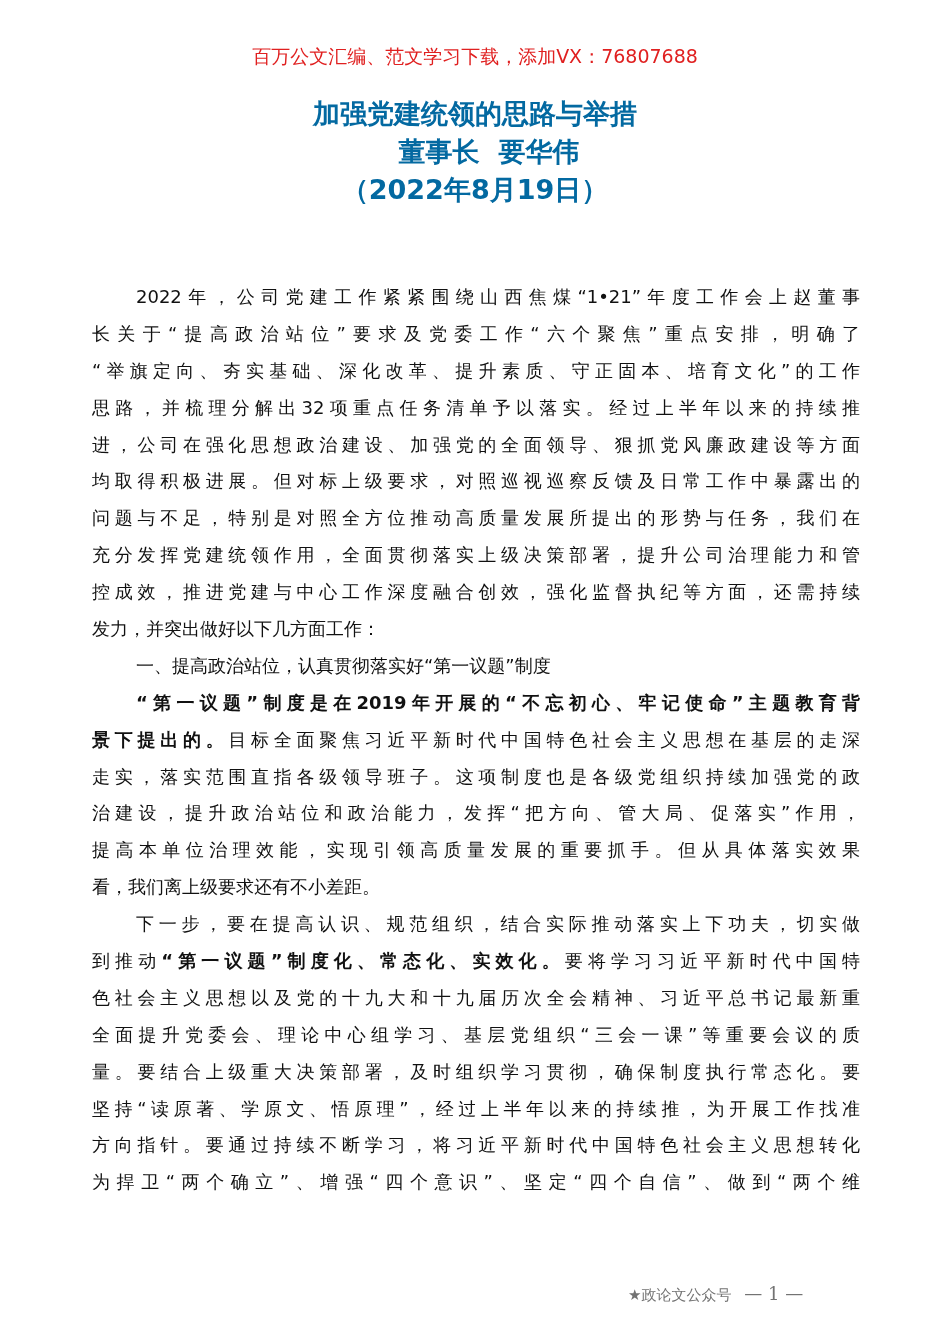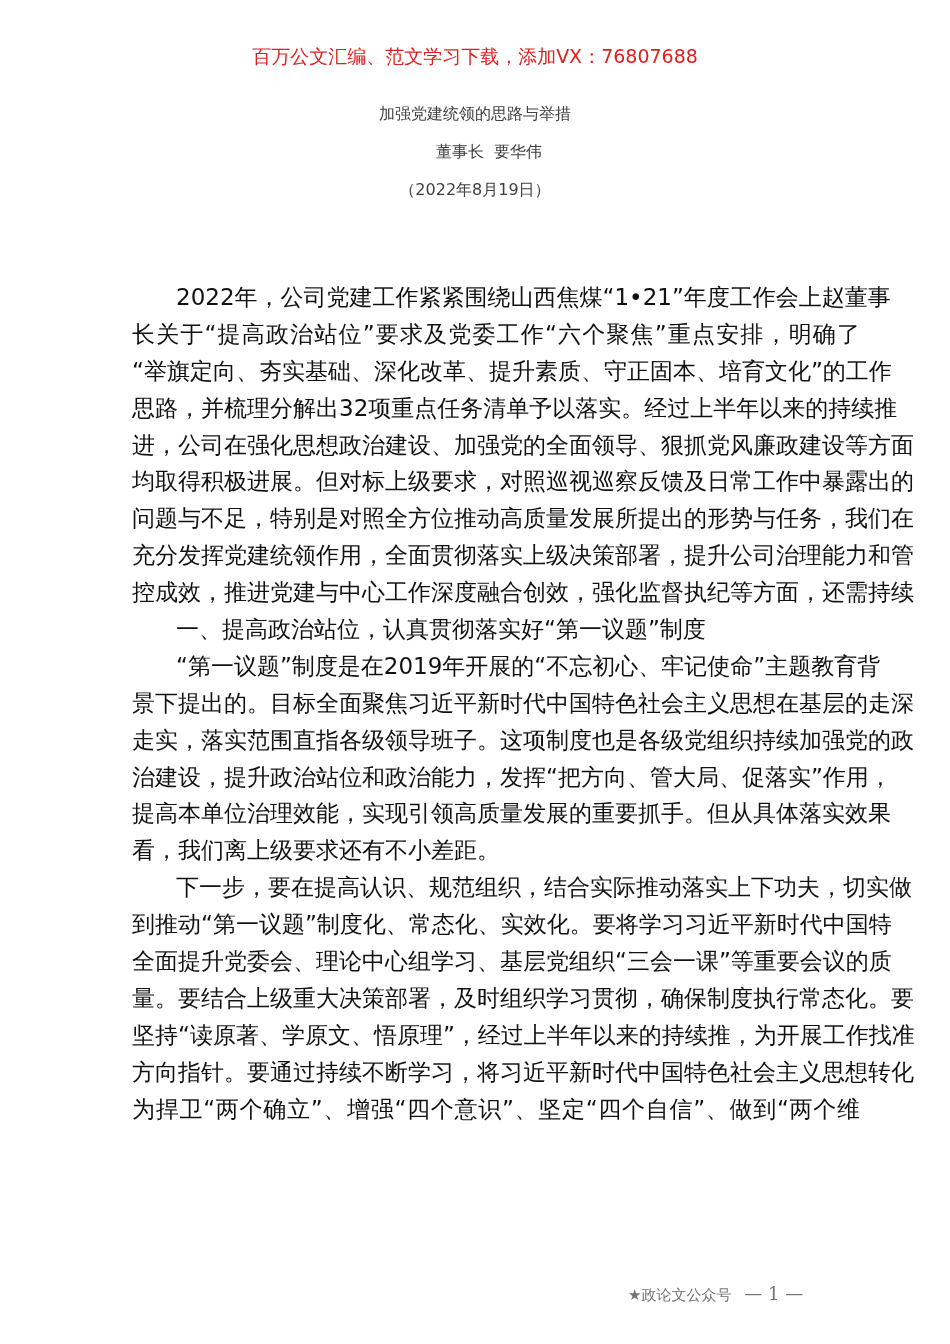--- a/index.html
+++ b/index.html
@@ -2,27 +2,27 @@
 <html><head>
 <meta charset="utf-8">
 <style>
   html, body { margin: 0; padding: 0; background: #ffffff; }
   body { width: 950px; height: 1344px; position: relative; overflow: hidden;
          font-family: "DejaVu Sans", "Liberation Sans", sans-serif; color: #111; }
   .page { position: absolute; left: 0; top: 0; width: 950px; height: 1057px; }
   .watermark { position: absolute; top: 44px; left: 0; width: 950px; text-align: center;
                color: #e02020; font-size: 19px; letter-spacing: 0px; }
   .title-block { position: absolute; top: 95px; left: 0; width: 950px; text-align: center; }
-  .title-line { font-size: 16px; height: 38px; line-height: 38px; color: #404040; }
+  .title-line { font-size: 27px; height: 38px; line-height: 38px; color: #0369a1; font-weight: bold; }
   .body { position: absolute; top: 279px; left: 92px; width: 768px; }
-  .line { height: 36.9px; line-height: 36.9px; font-size: 23px; white-space: nowrap;
-          text-align: justify; text-align-last: justify; overflow: visible; margin-left: 40px; }
+  .line { height: 36.9px; line-height: 36.9px; font-size: 18px; white-space: nowrap;
+          text-align: justify; text-align-last: justify; overflow: visible; }
   .line.last { text-align-last: left; }
   .indent { padding-left: 44px; }
-  b { font-weight: normal; }
+  b { font-weight: bold; }
   .footer { position: absolute; top: 1283px; left: 628px; font-size: 15px; color: #737373;
             white-space: nowrap; }
   .footer .pg { font-family: "DejaVu Serif", "Liberation Serif", serif; font-size: 18px; margin-left: 8px; }
 </style>
 </head>
 <body>
 
 <div class="page">
 
   <div class="watermark">百万公文汇编、范文学习下载，添加VX：76807688</div>
@@ -37,32 +37,34 @@
 
     <div class="line indent">2022年，公司党建工作紧紧围绕山西焦煤“1•21”年度工作会上赵董事</div>
     <div class="line">长关于“提高政治站位”要求及党委工作“六个聚焦”重点安排，明确了</div>
     <div class="line">“举旗定向、夯实基础、深化改革、提升素质、守正固本、培育文化”的工作</div>
     <div class="line">思路，并梳理分解出32项重点任务清单予以落实。经过上半年以来的持续推</div>
     <div class="line">进，公司在强化思想政治建设、加强党的全面领导、狠抓党风廉政建设等方面</div>
     <div class="line">均取得积极进展。但对标上级要求，对照巡视巡察反馈及日常工作中暴露出的</div>
     <div class="line">问题与不足，特别是对照全方位推动高质量发展所提出的形势与任务，我们在</div>
     <div class="line">充分发挥党建统领作用，全面贯彻落实上级决策部署，提升公司治理能力和管</div>
     <div class="line">控成效，推进党建与中心工作深度融合创效，强化监督执纪等方面，还需持续</div>
+    <div class="line last">发力，并突出做好以下几方面工作：</div>
 
     <div class="line indent last">一、提高政治站位，认真贯彻落实好“第一议题”制度</div>
 
     <div class="line indent"><b>“第一议题”制度是在2019年开展的“不忘初心、牢记使命”主题教育背</b></div>
     <div class="line"><b>景下提出的。</b><span>目标全面聚焦习近平新时代中国特色社会主义思想在基层的走深</span></div>
     <div class="line">走实，落实范围直指各级领导班子。这项制度也是各级党组织持续加强党的政</div>
     <div class="line">治建设，提升政治站位和政治能力，发挥“把方向、管大局、促落实”作用，</div>
     <div class="line">提高本单位治理效能，实现引领高质量发展的重要抓手。但从具体落实效果</div>
     <div class="line last">看，我们离上级要求还有不小差距。</div>
 
     <div class="line indent">下一步，要在提高认识、规范组织，结合实际推动落实上下功夫，切实做</div>
     <div class="line"><span>到推动</span><b>“第一议题”制度化、常态化、实效化。</b><span>要将学习习近平新时代中国特</span></div>
+    <div class="line">色社会主义思想以及党的十九大和十九届历次全会精神、习近平总书记最新重</div>
     <div class="line">全面提升党委会、理论中心组学习、基层党组织“三会一课”等重要会议的质</div>
     <div class="line">量。要结合上级重大决策部署，及时组织学习贯彻，确保制度执行常态化。要</div>
     <div class="line">坚持“读原著、学原文、悟原理”，经过上半年以来的持续推，为开展工作找准</div>
     <div class="line">方向指针。要通过持续不断学习，将习近平新时代中国特色社会主义思想转化</div>
     <div class="line">为捍卫“两个确立”、增强“四个意识”、坚定“四个自信”、做到“两个维</div>
   </div>
 
   <div class="footer">
     <span>★政论文公众号</span>
     <span class="pg">— 1 —</span>

